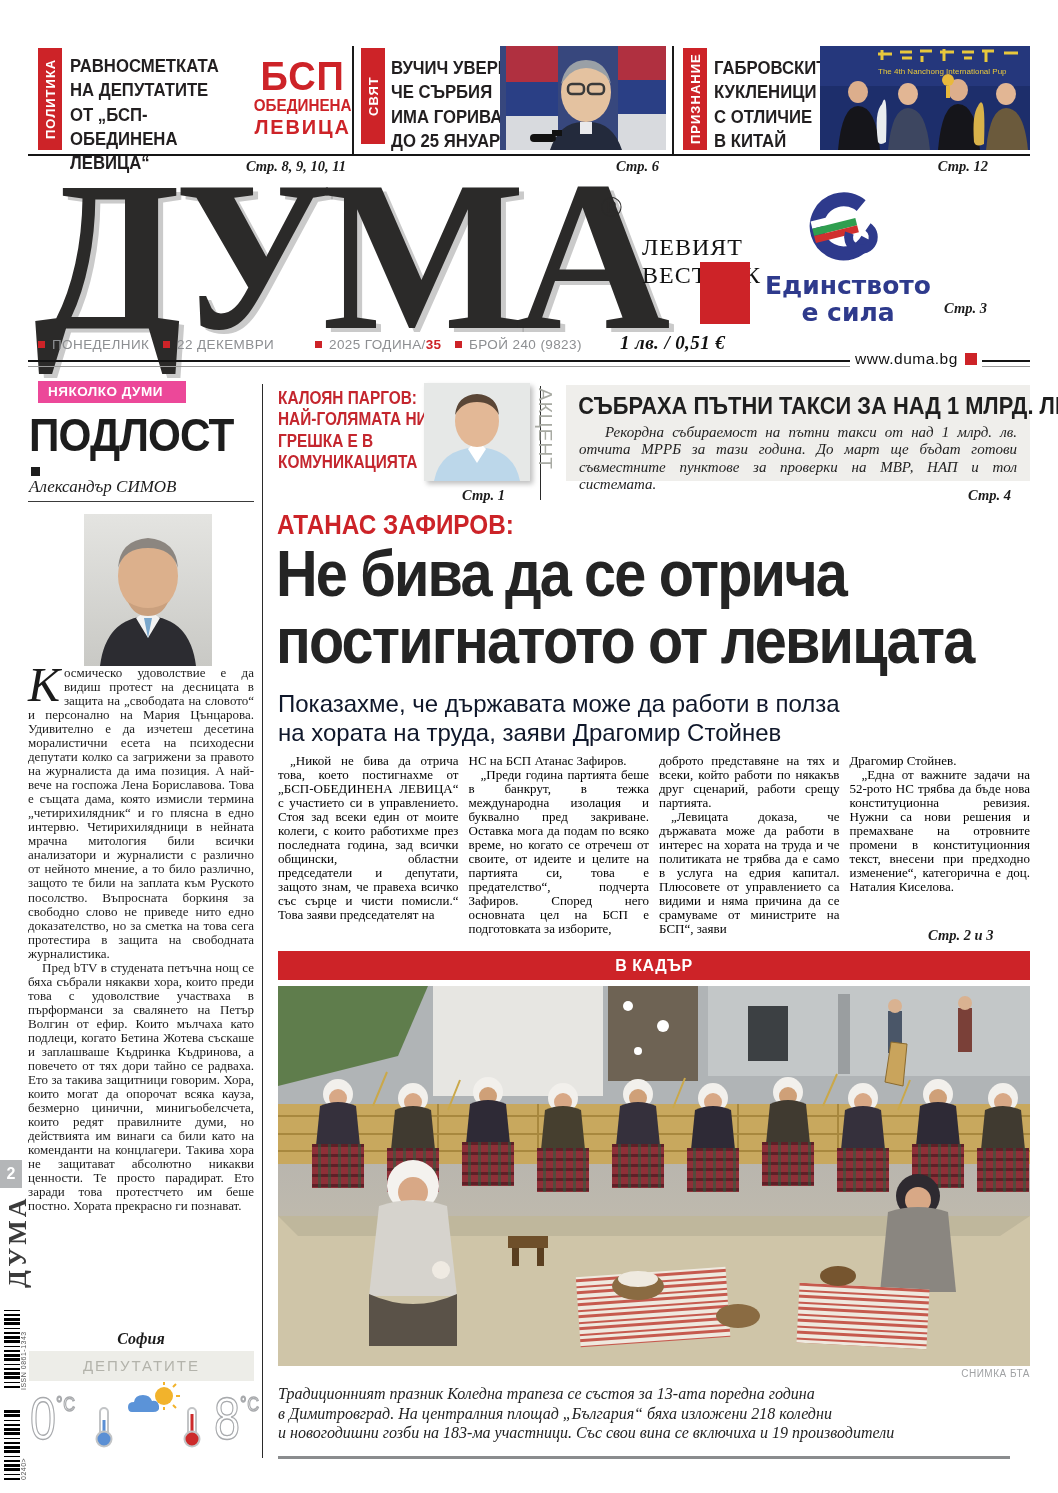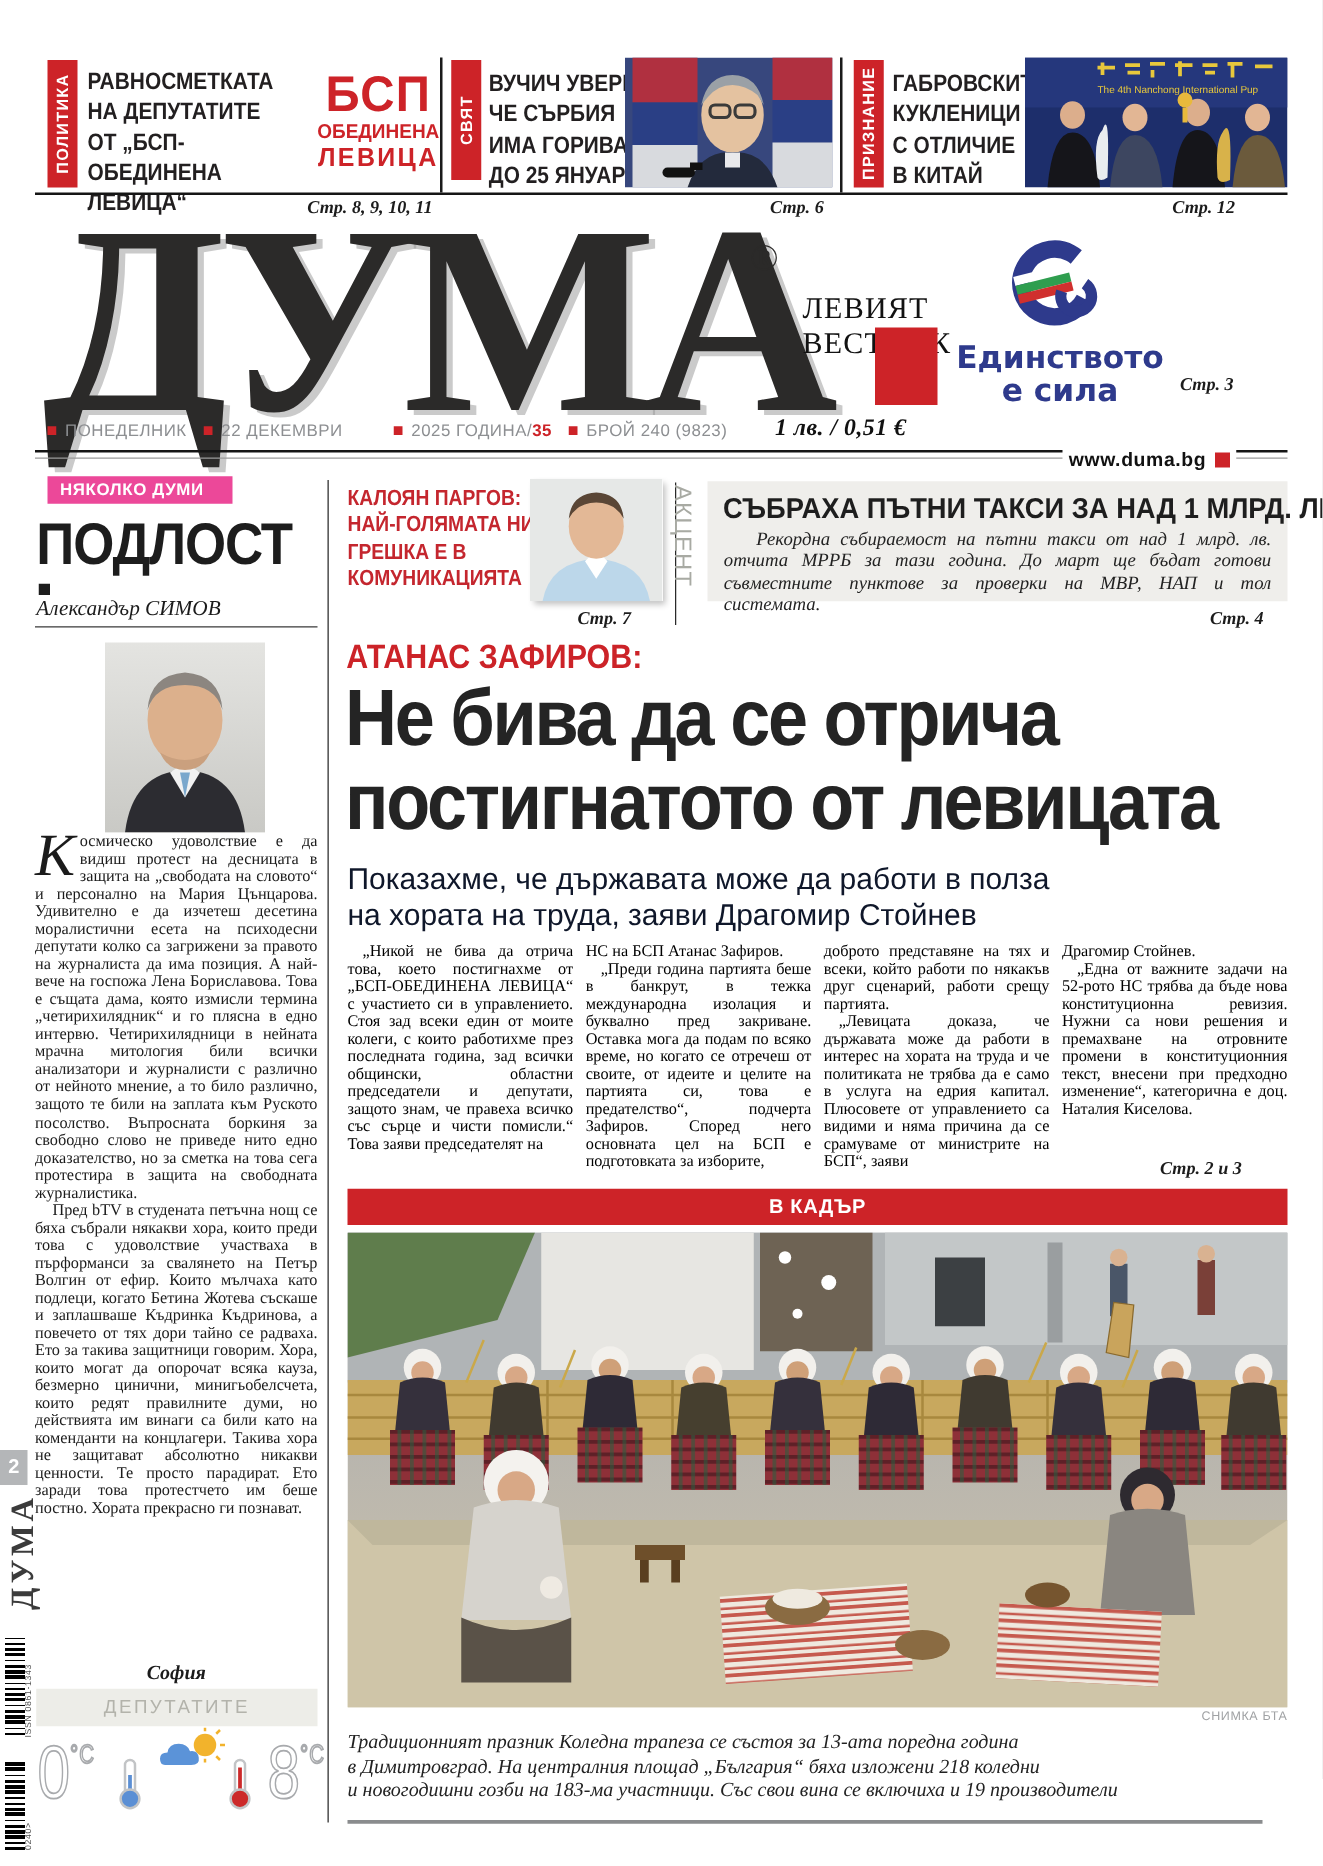--- a/index.html
+++ b/index.html
@@ -34,22 +34,22 @@
   .unity-page{position:absolute;left:944px;top:300px;}
   .dateline{position:absolute;left:28px;top:337px;width:1002px;height:20px;
       font-family:"Liberation Sans",sans-serif;font-size:13.5px;color:#8d8f92;letter-spacing:.4px;}
   .dl-item{position:absolute;top:0;white-space:nowrap;}
   .rs{display:inline-block;width:7px;height:7px;background:#cd2328;margin-right:7px;vertical-align:1px;}
   .dl-red{color:#cd2328;font-weight:bold;}
   .price{position:absolute;left:592px;top:-5px;font-family:"Liberation Serif",serif;font-weight:bold;
       font-style:italic;font-size:19px;color:#111;}
   .mast-rule{position:absolute;left:28px;top:360px;width:1002px;border-top:2.5px solid #151515;}
   .mast-rule2{position:absolute;left:28px;top:366px;width:1002px;border-top:1px solid #9a9a9a;}
-  .site-chip{position:absolute;left:850px;top:360px;background:#fff;padding:0 5px;
-      font-family:"Liberation Sans",sans-serif;font-weight:bold;font-size:15.5px;letter-spacing:.5px;color:#111;}
+  .site-chip{position:absolute;left:850px;top:350px;background:#fff;padding:0 5px;
+      font-family:"Liberation Sans",sans-serif;font-weight:normal;font-size:15.5px;letter-spacing:.5px;color:#111;}
   .site-chip .rs2{display:inline-block;width:12px;height:12px;background:#cd2328;margin-left:7px;vertical-align:-1px;}
   
   .op-label{position:absolute;left:38px;top:381px;width:148px;height:22px;background:#ec4899;color:#fff;
       font-family:"Liberation Sans",sans-serif;font-weight:bold;font-size:13.5px;letter-spacing:.5px;
       line-height:22px;padding-left:10px;box-sizing:border-box;}
   .op-title{position:absolute;left:29px;top:407px;font-family:"Liberation Sans",sans-serif;font-weight:bold;
       font-size:47px;letter-spacing:-1px;color:#1d1d1d;transform:scaleX(0.9);transform-origin:left top;}
   .op-sq{position:absolute;left:31px;top:467px;width:9px;height:9px;background:#1d1d1d;}
   .op-author{position:absolute;left:29px;top:477px;font-style:italic;font-size:17px;}
   .op-rule{position:absolute;left:28px;top:501px;width:226px;border-top:1.5px solid #3a3a3a;}
@@ -302,21 +302,21 @@
 НАЙ-ГОЛЯМАТА НИ
 ГРЕШКА Е В
 КОМУНИКАЦИЯТА</div>
   <svg class="parg-photo" width="106" height="98" viewBox="0 0 106 98">
     <rect width="106" height="98" fill="#e6e8e7"></rect>
     <path d="M10 98 Q16 66 53 64 Q90 66 96 98 Z" fill="#bcd7ea"></path>
     <path d="M44 66 L53 80 L62 66 L58 62 L48 62 Z" fill="#ffffff"></path>
     <ellipse cx="53" cy="38" rx="22" ry="26" fill="#e3b896"></ellipse>
     <path d="M31 32 Q33 12 53 11 Q73 12 75 32 Q68 19 53 19 Q38 19 31 32" fill="#5a4636"></path>
   </svg>
-  <div class="parg-page pref">Стр. 7</div>
+  <div class="parg-page pref">Стр. 1</div>
 
   <div class="parg-div"></div>
 
   <div class="akcent-vert">АКЦЕНТ</div>
   <div class="akcent-box">
     <div class="akcent-head">СЪБРАХА ПЪТНИ ТАКСИ ЗА НАД 1 МЛРД. ЛВ.</div>
     <div class="akcent-text">Рекордна събираемост на пътни такси от над 1 млрд. лв. отчита МРРБ за тази година. До март ще бъдат готови съвместните пунктове за проверки на МВР, НАП и тол системата.</div>
   </div>
   <div class="akcent-page pref">Стр. 4</div>
 

